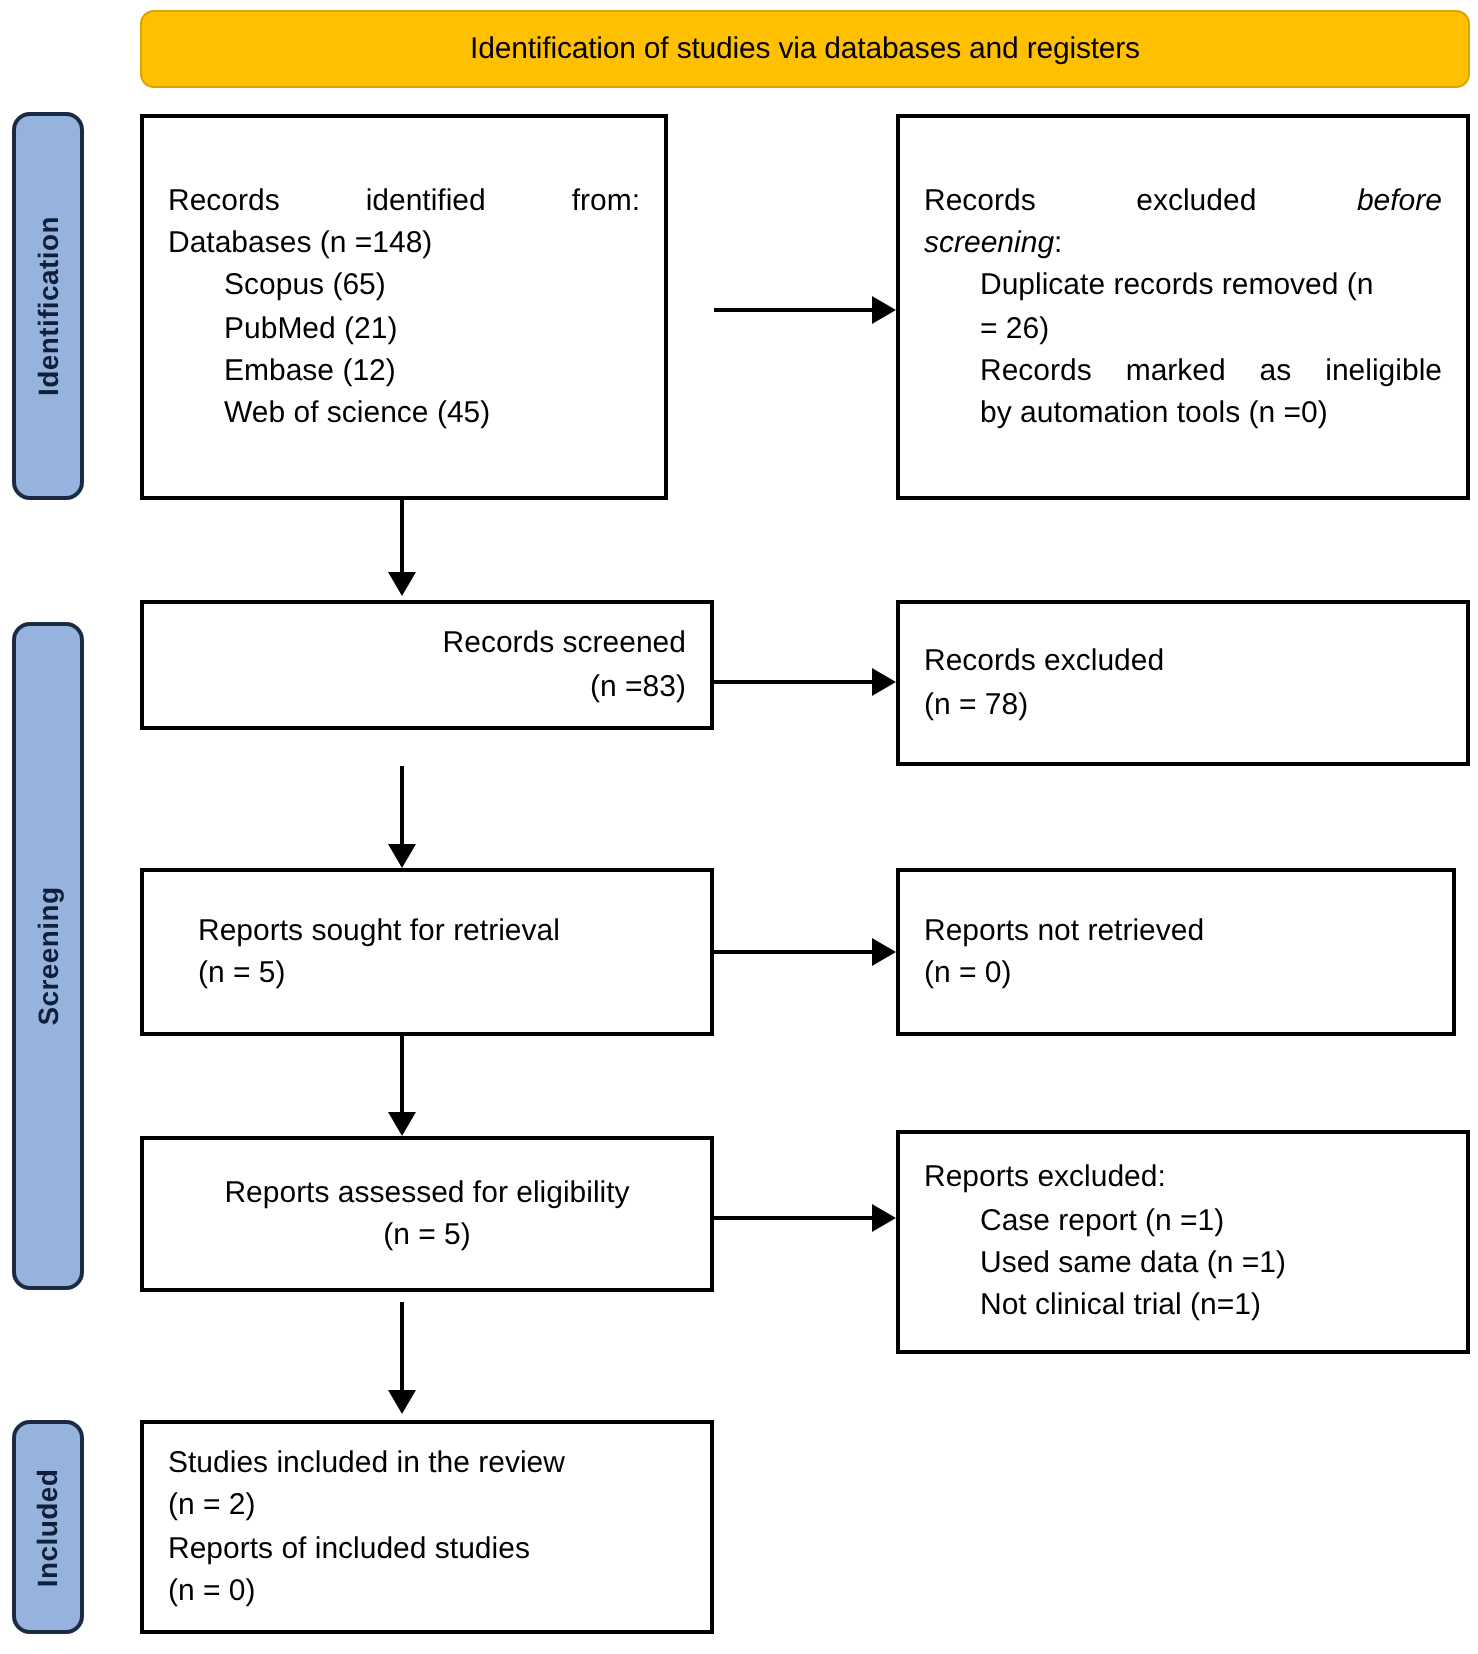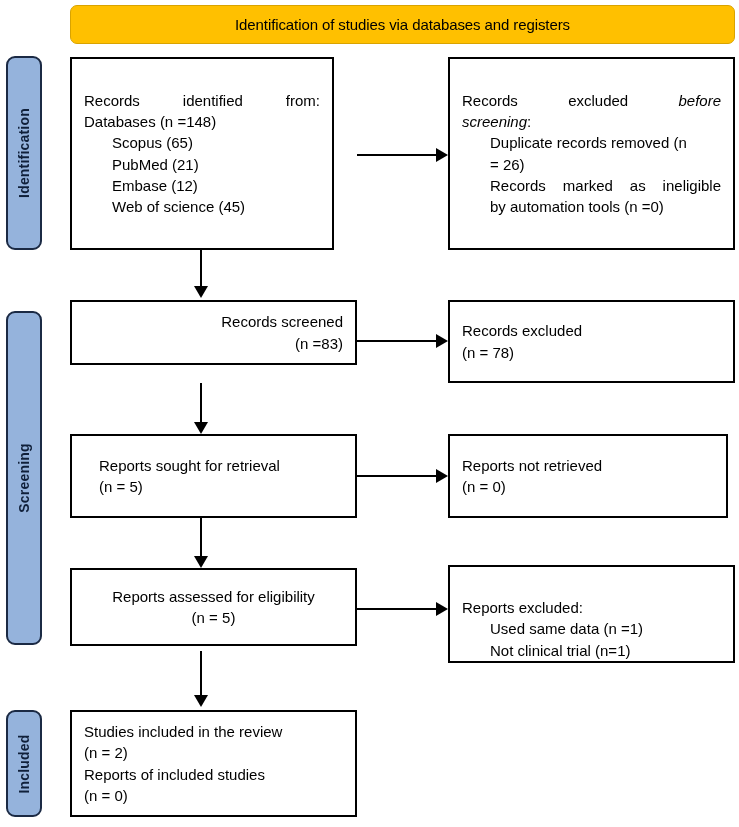--- a/index.html
+++ b/index.html
@@ -186,22 +186,23 @@
   <div class="arrow-right" style="left:436px; top:469px;"></div>
 
   <div class="v-line" style="left:200px; top:518px; height:38px;"></div>
   <div class="arrow-down" style="left:194px; top:556px;"></div>
 
   <div class="flow-box" style="left:70px; top:568px; width:287px; height:78px;align-items:center;">
     <div class="line">Reports assessed for eligibility</div>
     <div class="line">(n = 5)</div>
   </div>
 
-  <div class="flow-box" style="left:448px; top:565px; width:287px; height:98px;justify-content:flex-end;">
+  <div class="flow-box" style="left:448px; top:565px; width:287px; height:112px;">
     <div class="line">Reports excluded:</div>
+    <div class="line indent">Case report (n =1)</div>
     <div class="line indent">Used same data (n =1)</div>
     <div class="line indent">Not clinical trial (n=1)</div>
   </div>
 
   <div class="h-line" style="left:357px; top:608px; width:79px;"></div>
   <div class="arrow-right" style="left:436px; top:602px;"></div>
 
   <div class="v-line" style="left:200px; top:651px; height:44px;"></div>
   <div class="arrow-down" style="left:194px; top:695px;"></div>
 

